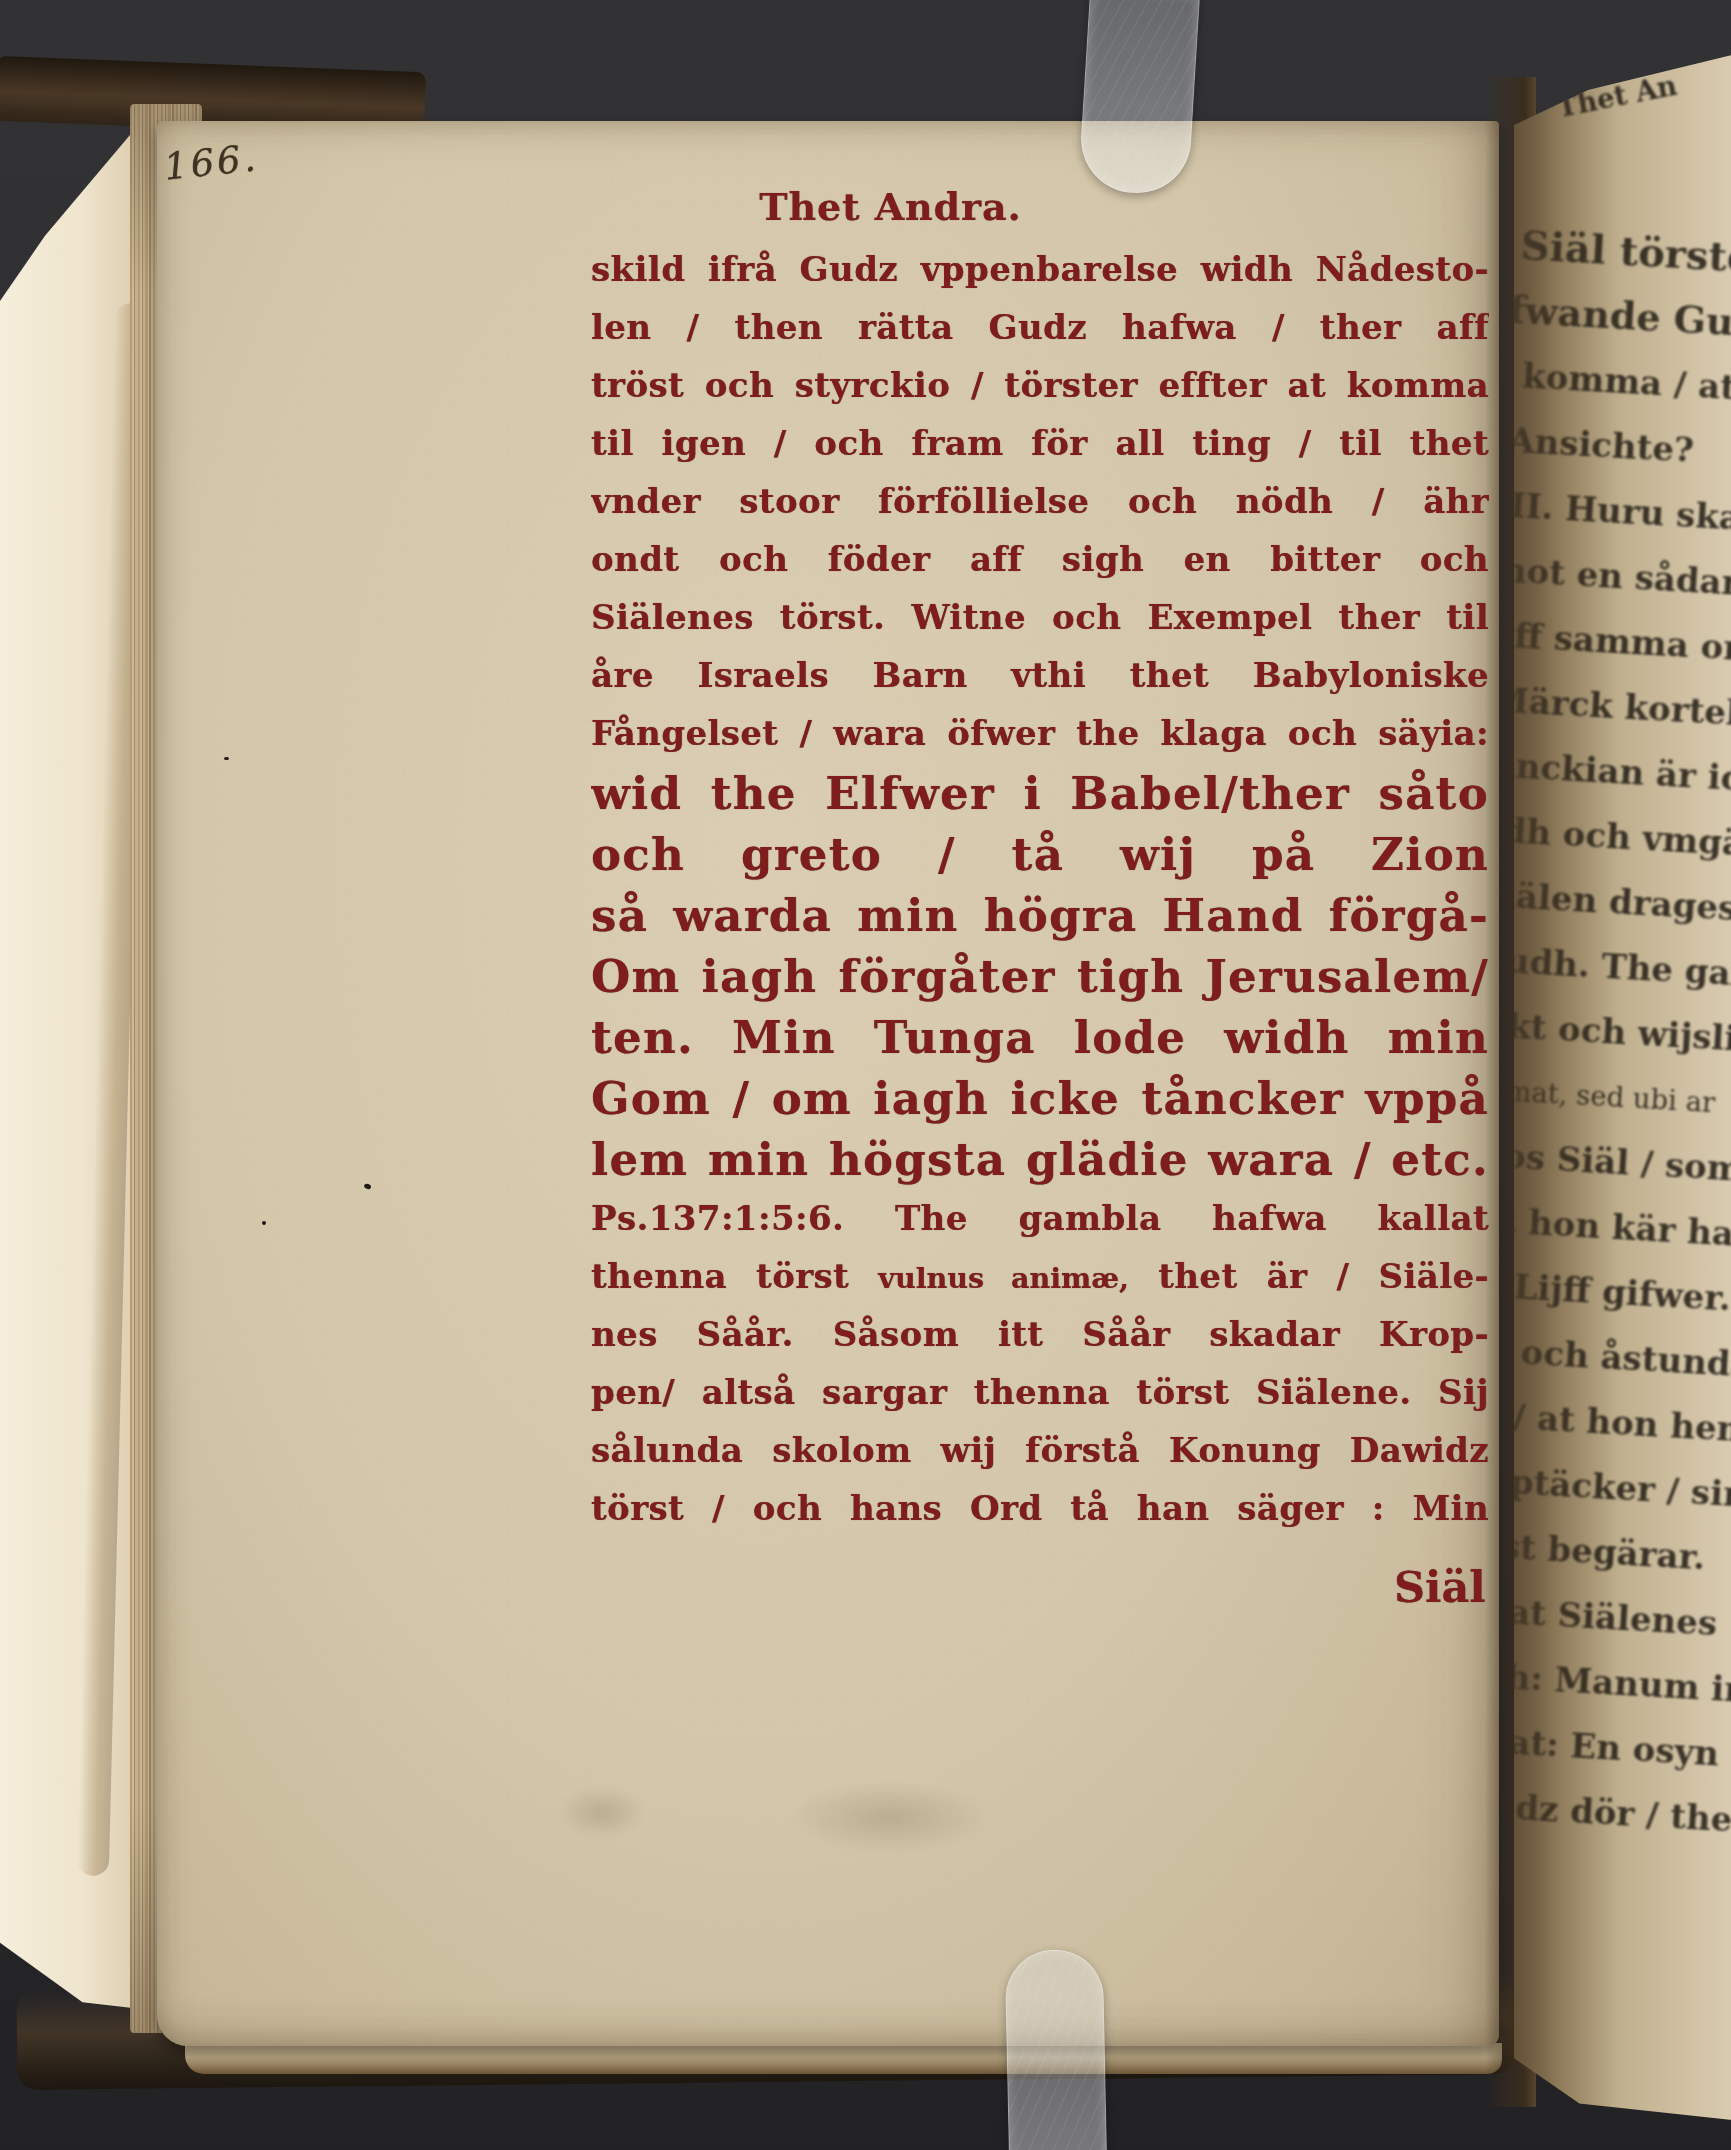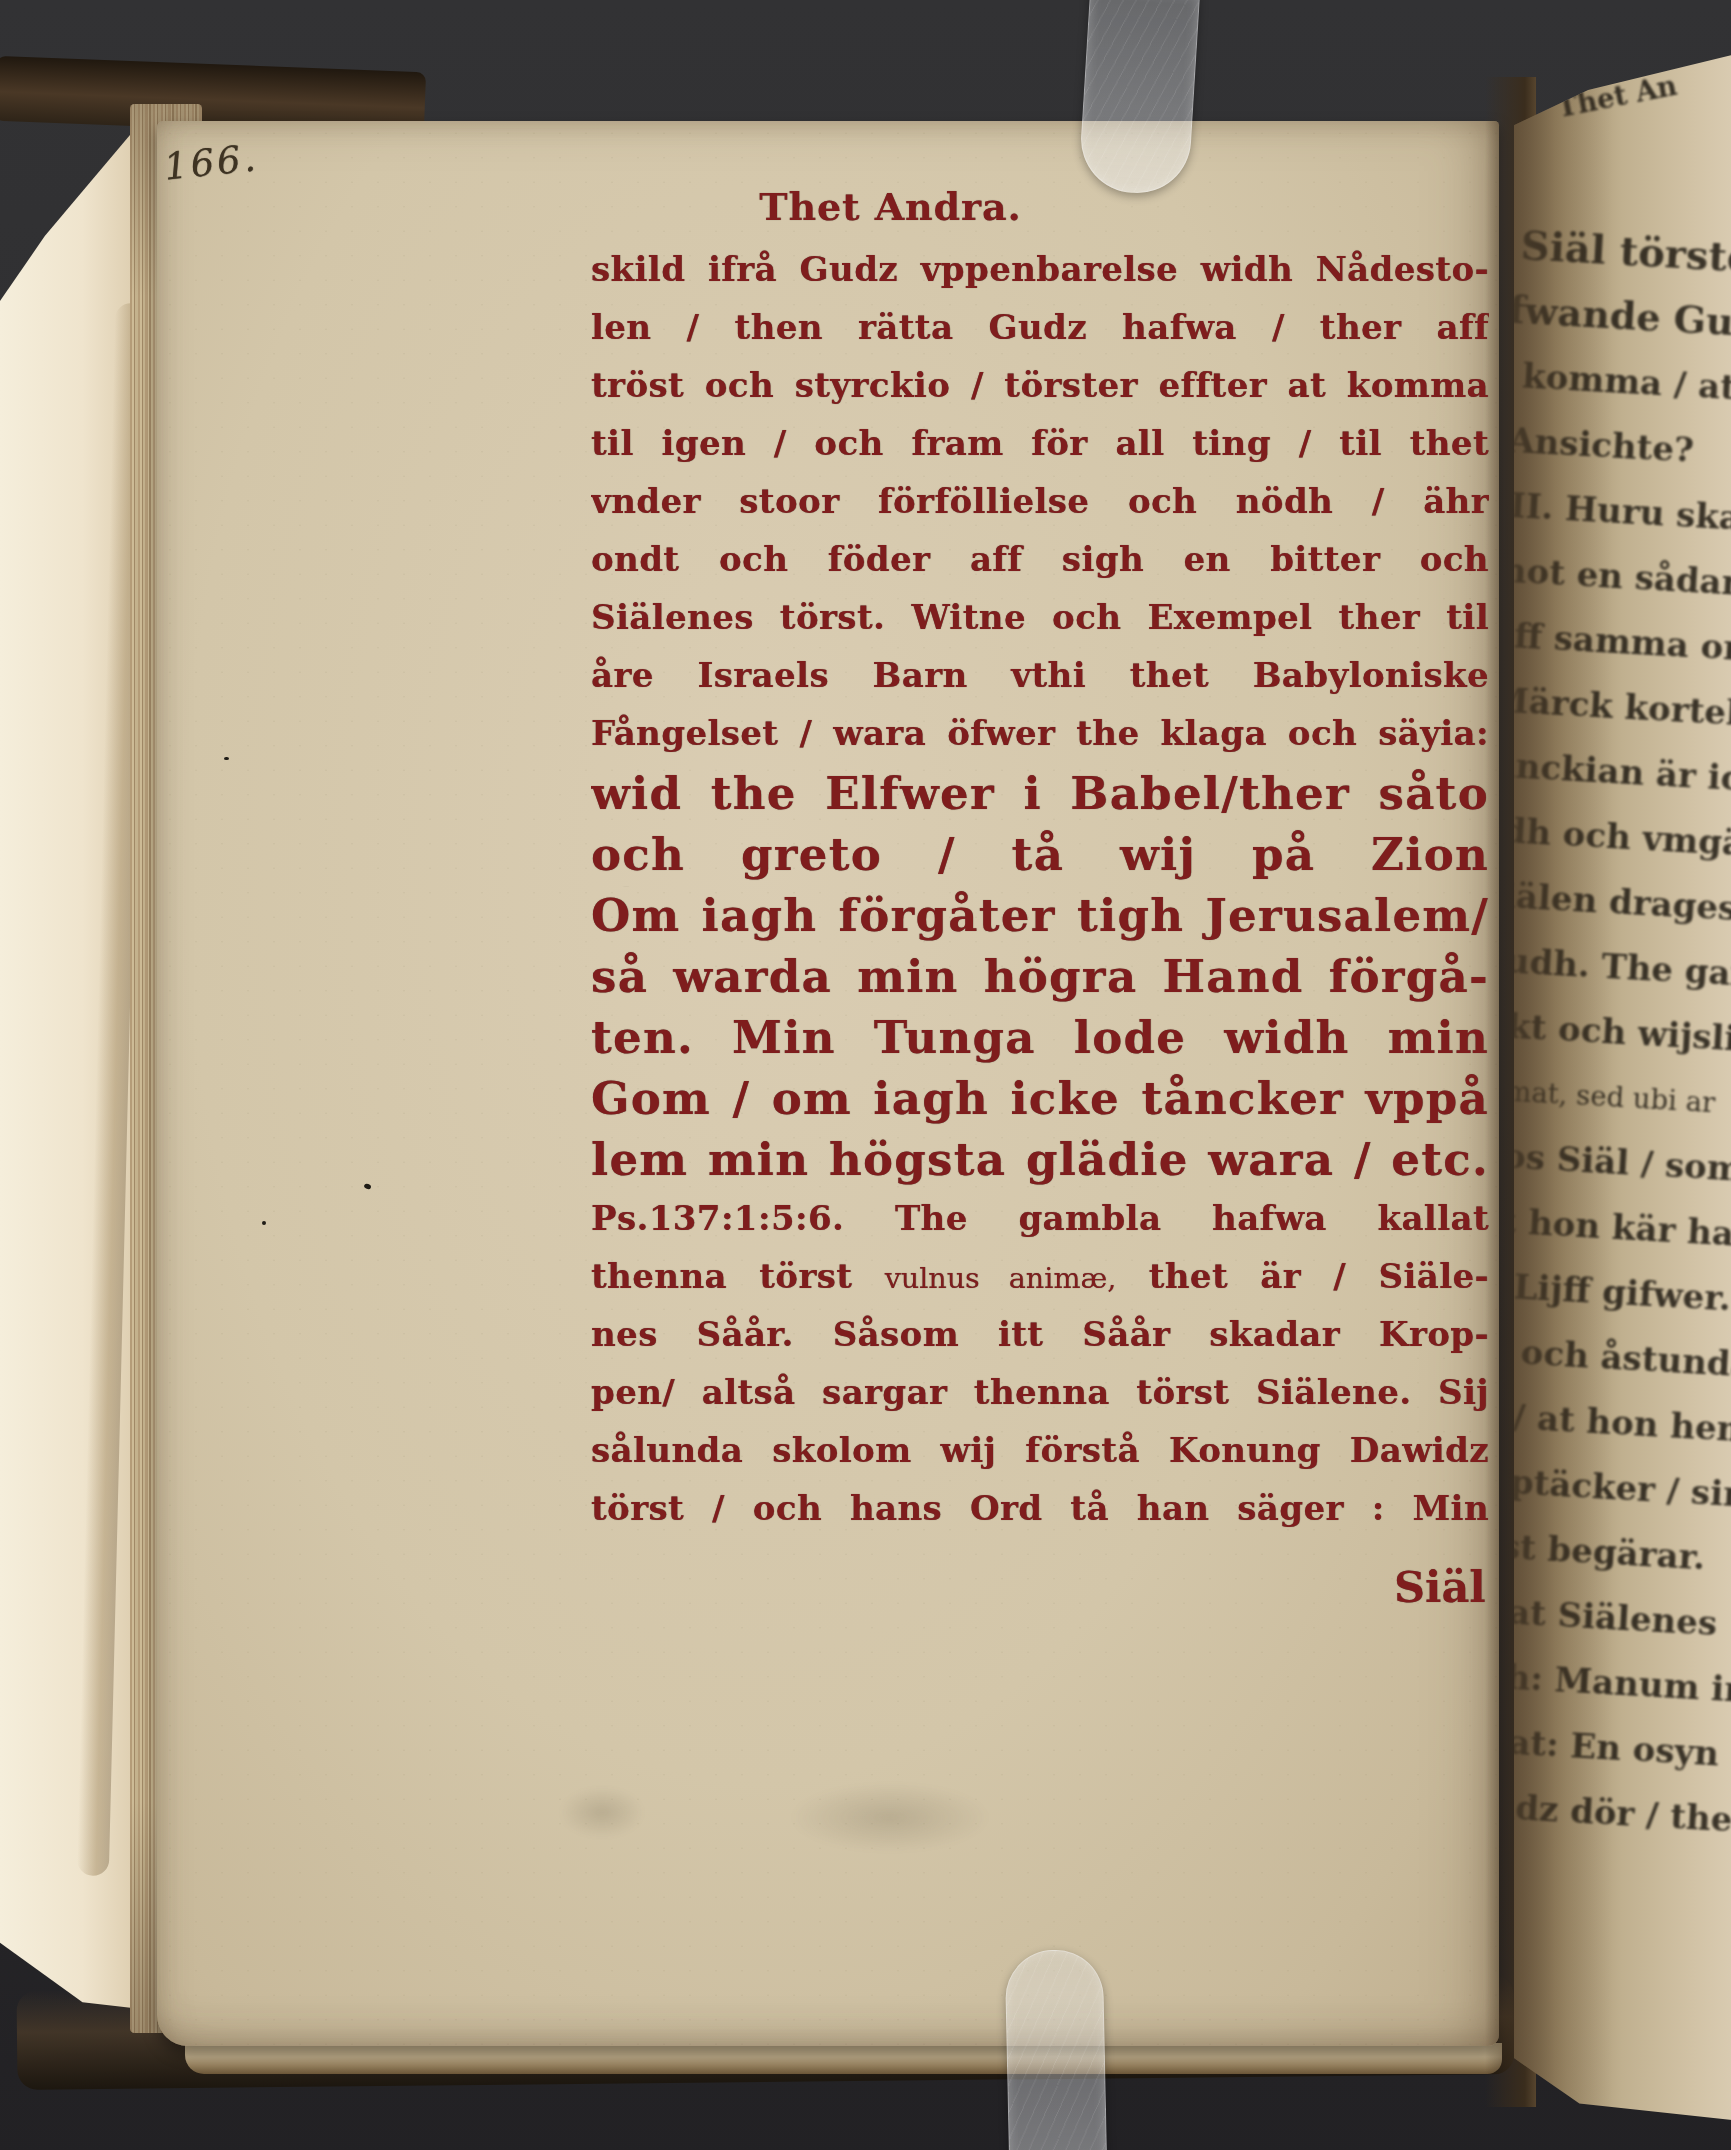--- a/index.html
+++ b/index.html
@@ -83,21 +83,21 @@
     letter-spacing:3px;color:#3e3322;transform:rotate(-6deg);
   }
   .header{
     left:544px;top:184px;width:693px;text-align:center;
     font-size:38px;font-weight:700;letter-spacing:0.9px;
   }
   .textblock{left:543px;top:243px;width:946px;}
   .line{text-align:justify;text-align-last:justify;font-weight:700;overflow:hidden;margin-left:48px;}
   .n{height:58px;font-size:34px;line-height:52px;letter-spacing:0.4px;word-spacing:3.4px;}
   .lg{height:61px;font-size:45px;line-height:57px;letter-spacing:1.3px;word-spacing:2.6px;}
-  .roman-inline{font-weight:400;font-size:.84em;letter-spacing:0;}
+  .roman-inline{font-weight:700;font-size:.84em;letter-spacing:0;}
   .catchword-row{text-align:right;margin-top:22.4px;font-size:43px;font-weight:700;padding-right:3.4px;}
 
   
   .rp-header{
     position:absolute;left:42px;top:25px;transform:rotate(-11deg);
     font-size:27.5px;font-weight:700;filter:blur(1.1px);color:rgba(40,34,25,.9);white-space:nowrap;
   }
   .rp-text{
     position:absolute;left:6px;top:160px;width:275px;
     transform:rotate(3.2deg);transform-origin:left top;
@@ -145,22 +145,22 @@
   <div class="line n">len / then rätta Gudz hafwa / ther aff flytande</div>
   <div class="line n">tröst och styrckio / törster effter at komma ther</div>
   <div class="line n">til igen / och fram för all ting / til thet ewiga</div>
   <div class="line n">vnder stoor förföllielse och nödh / ähr mycket</div>
   <div class="line n">ondt och föder aff sigh en bitter och brinnande</div>
   <div class="line n">Siälenes törst.   Witne och Exempel ther til</div>
   <div class="line n">åre Israels Barn vthi thet Babyloniske</div>
   <div class="line n">Fångelset / wara öfwer the klaga och säyia:</div>
   <div class="line lg">wid the Elfwer i Babel/ther såto wij</div>
   <div class="line lg">och greto / tå wij på Zion tånckte 2c.</div>
+  <div class="line lg">så warda min högra Hand förgå-</div>
   <div class="line lg">Om iagh förgåter tigh Jerusalem/</div>
-  <div class="line lg">så warda min högra Hand förgå-</div>
   <div class="line lg">ten.   Min Tunga lode widh min</div>
   <div class="line lg">Gom / om iagh icke tåncker vppå</div>
   <div class="line lg">lem min högsta glädie wara / etc.</div>
   <div class="line n">Ps.137:1:5:6.   The gambla hafwa kallat</div>
   <div class="line n">
     <span>thenna törst </span><span class="roman-inline">vulnus animæ,</span><span> thet är / Siäle-</span>
   </div>
   <div class="line n">nes Såår.   Såsom itt Såår skadar Krop-</div>
   <div class="line n">pen/ altså sargar thenna törst Siälene.   Sij</div>
   <div class="line n">sålunda skolom wij förstå Konung Dawidz</div>

